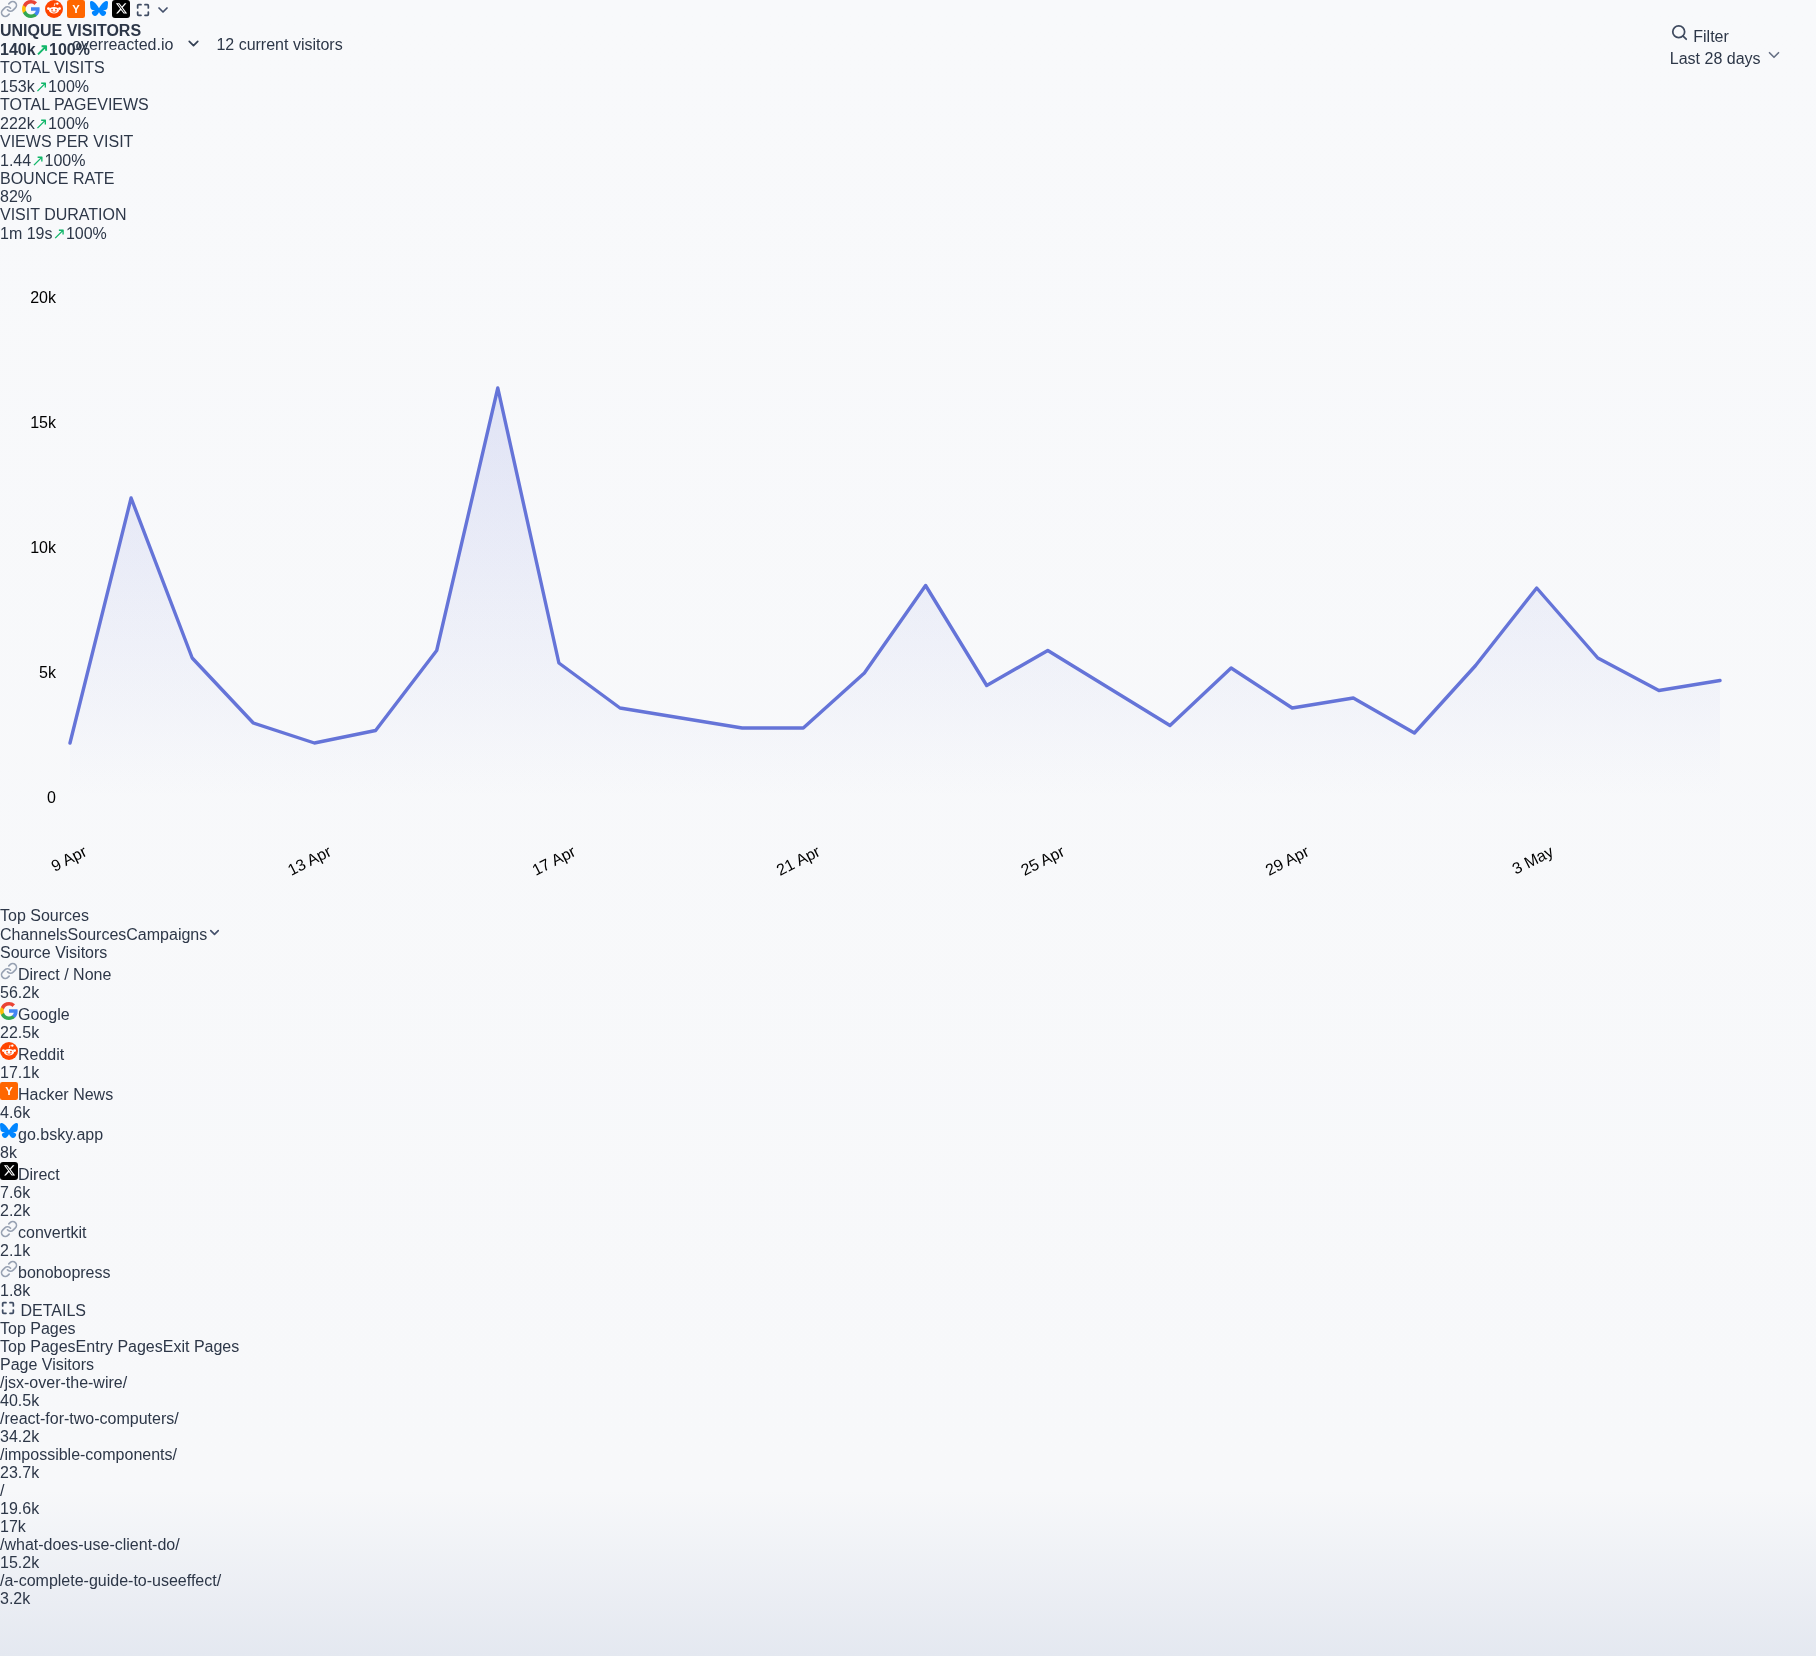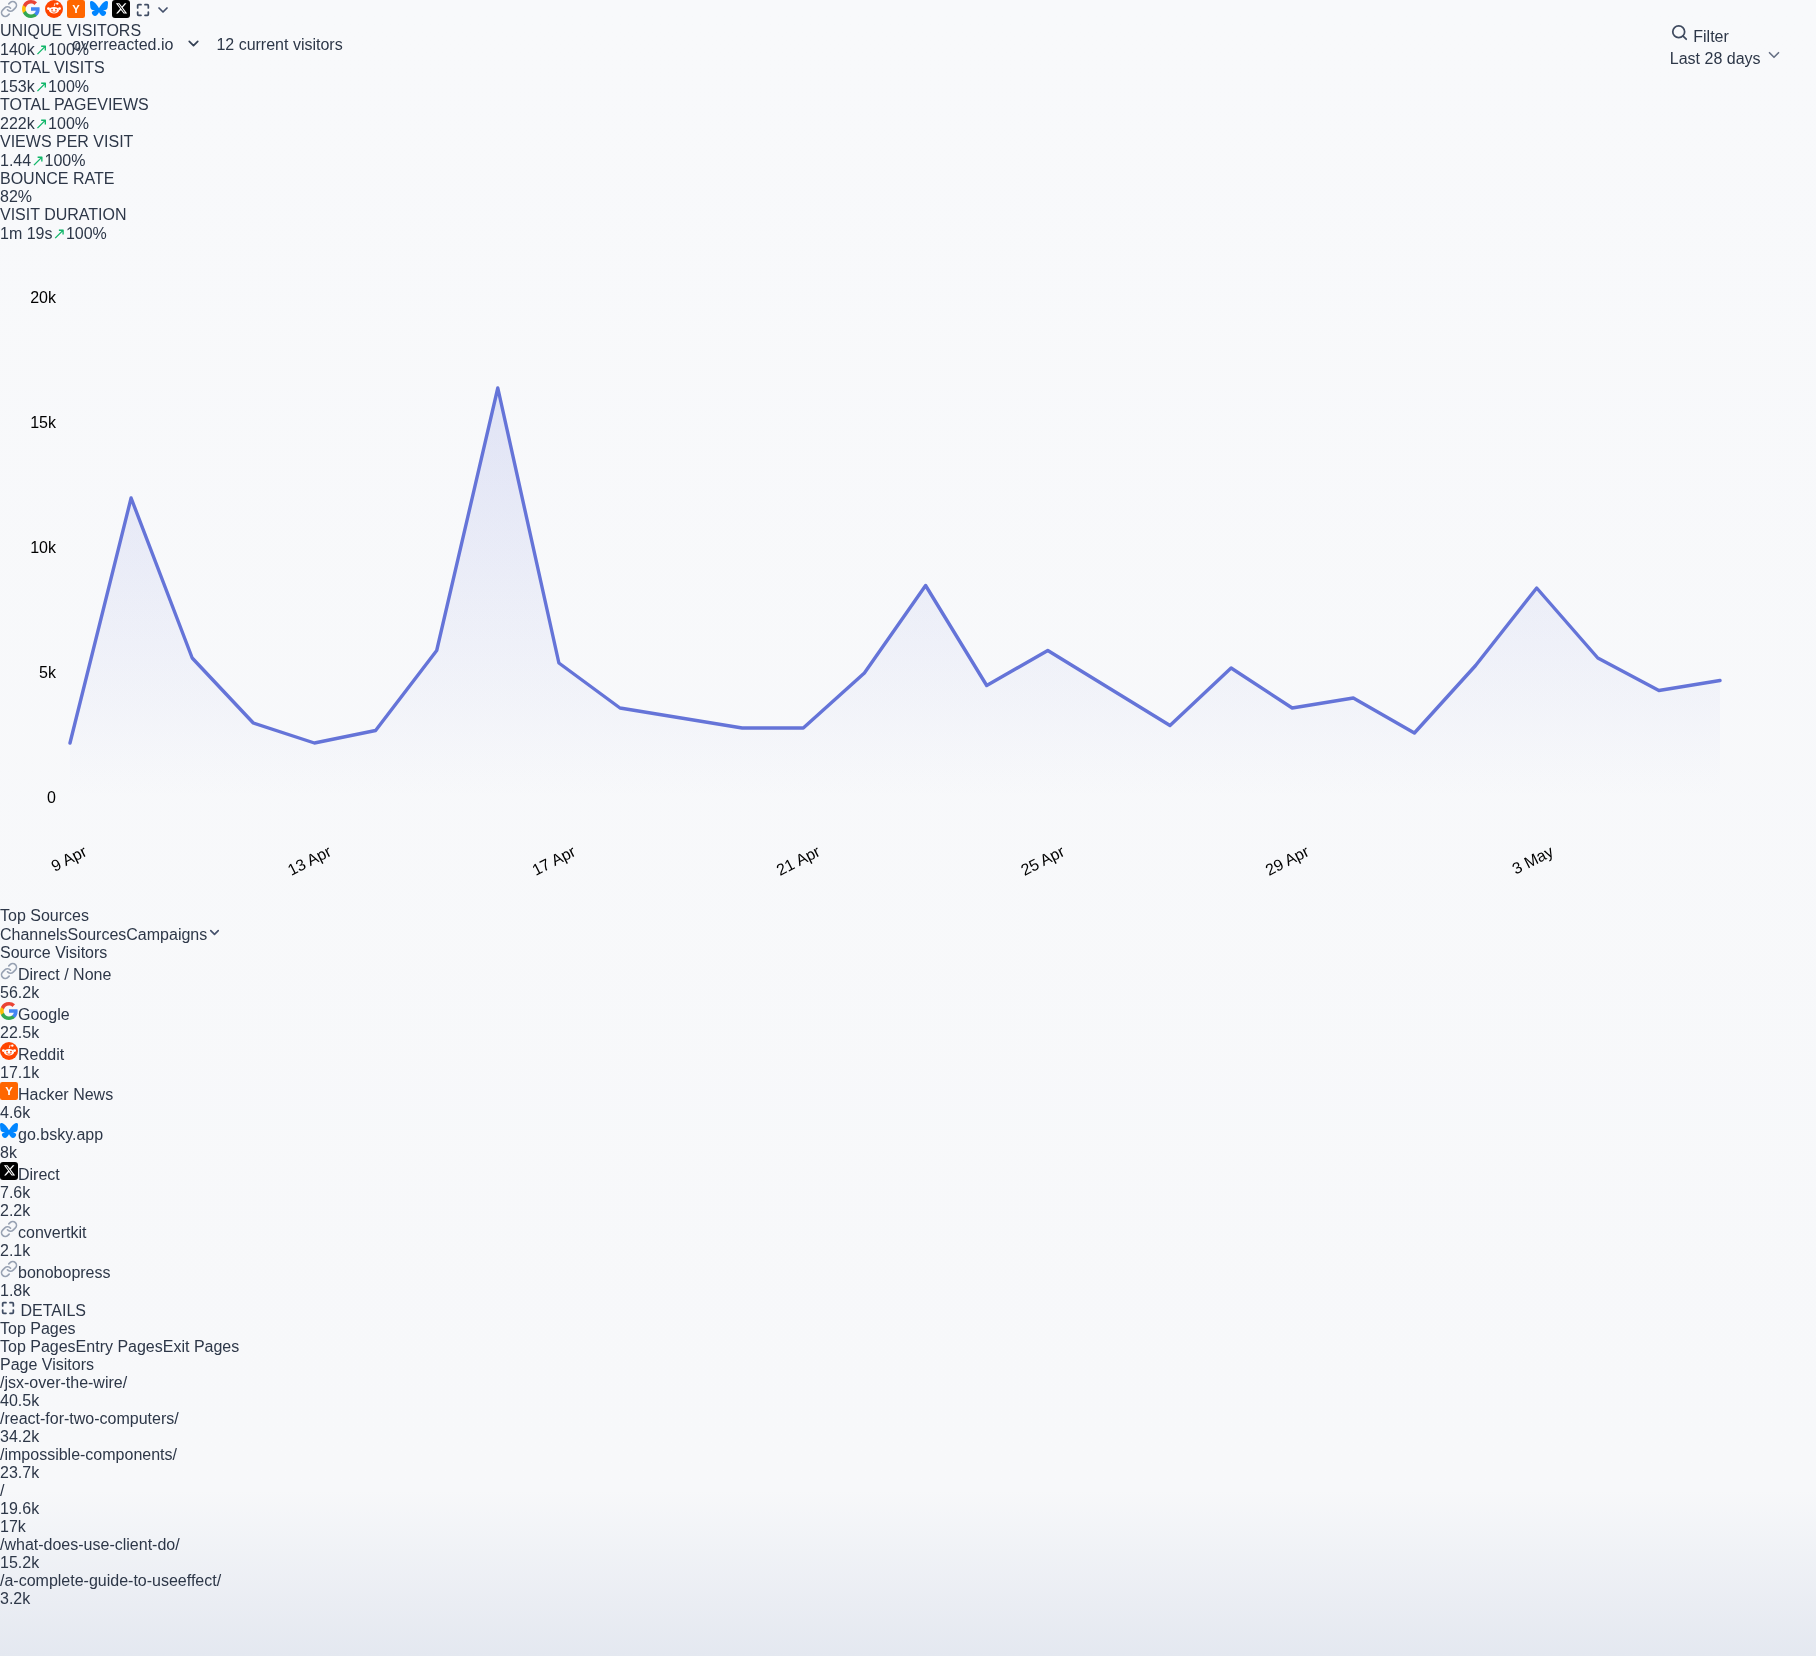--- a/index.html
+++ b/index.html
@@ -148,21 +148,21 @@
         <svg viewBox="0 0 24 24" width="18" height="18" fill="none" stroke="#667085" stroke-width="2.2" stroke-linecap="round" stroke-linejoin="round">
             <polyline points="6 9 12 15 18 9"></polyline>
           </svg>
       </span>
     </div>
   </div>
 </div>
 
 <section class="card main-card">
   <div class="stats-row">
-      <div class="stat active" style="width: 234px;"><span class="stat-label">UNIQUE VISITORS</span><div class="stat-valrow"><span class="stat-value">140k</span><span class="stat-arrow" style="color: rgb(18, 183, 106);">↗</span><span class="stat-change">100%</span></div></div>
+      <div class="stat active" style="width: 234px; font-weight: bold;"><span class="stat-label">UNIQUE VISITORS</span><div class="stat-valrow"><span class="stat-value">140k</span><span class="stat-arrow" style="color: rgb(18, 183, 106);">↗</span><span class="stat-change">100%</span></div></div>
       <div class="stat" style="width: 205px;"><span class="stat-label">TOTAL VISITS</span><div class="stat-valrow"><span class="stat-value">153k</span><span class="stat-arrow" style="color: rgb(18, 183, 106);">↗</span><span class="stat-change">100%</span></div></div>
       <div class="stat" style="width: 218px;"><span class="stat-label">TOTAL PAGEVIEWS</span><div class="stat-valrow"><span class="stat-value">222k</span><span class="stat-arrow" style="color: rgb(18, 183, 106);">↗</span><span class="stat-change">100%</span></div></div>
       <div class="stat" style="width: 212px;"><span class="stat-label">VIEWS PER VISIT</span><div class="stat-valrow"><span class="stat-value">1.44</span><span class="stat-arrow" style="color: rgb(18, 183, 106);">↗</span><span class="stat-change">100%</span></div></div>
       <div class="stat" style="width: 184px;"><span class="stat-label">BOUNCE RATE</span><div class="stat-valrow"><span class="stat-value">82%</span></div></div>
       <div class="stat"><span class="stat-label">VISIT DURATION</span><div class="stat-valrow"><span class="stat-value">1m 19s</span><span class="stat-arrow" style="color: rgb(18, 183, 106);">↗</span><span class="stat-change">100%</span></div></div>
     </div>
 
 
   <svg id="chart-svg" width="1750" height="660">
       <defs>

